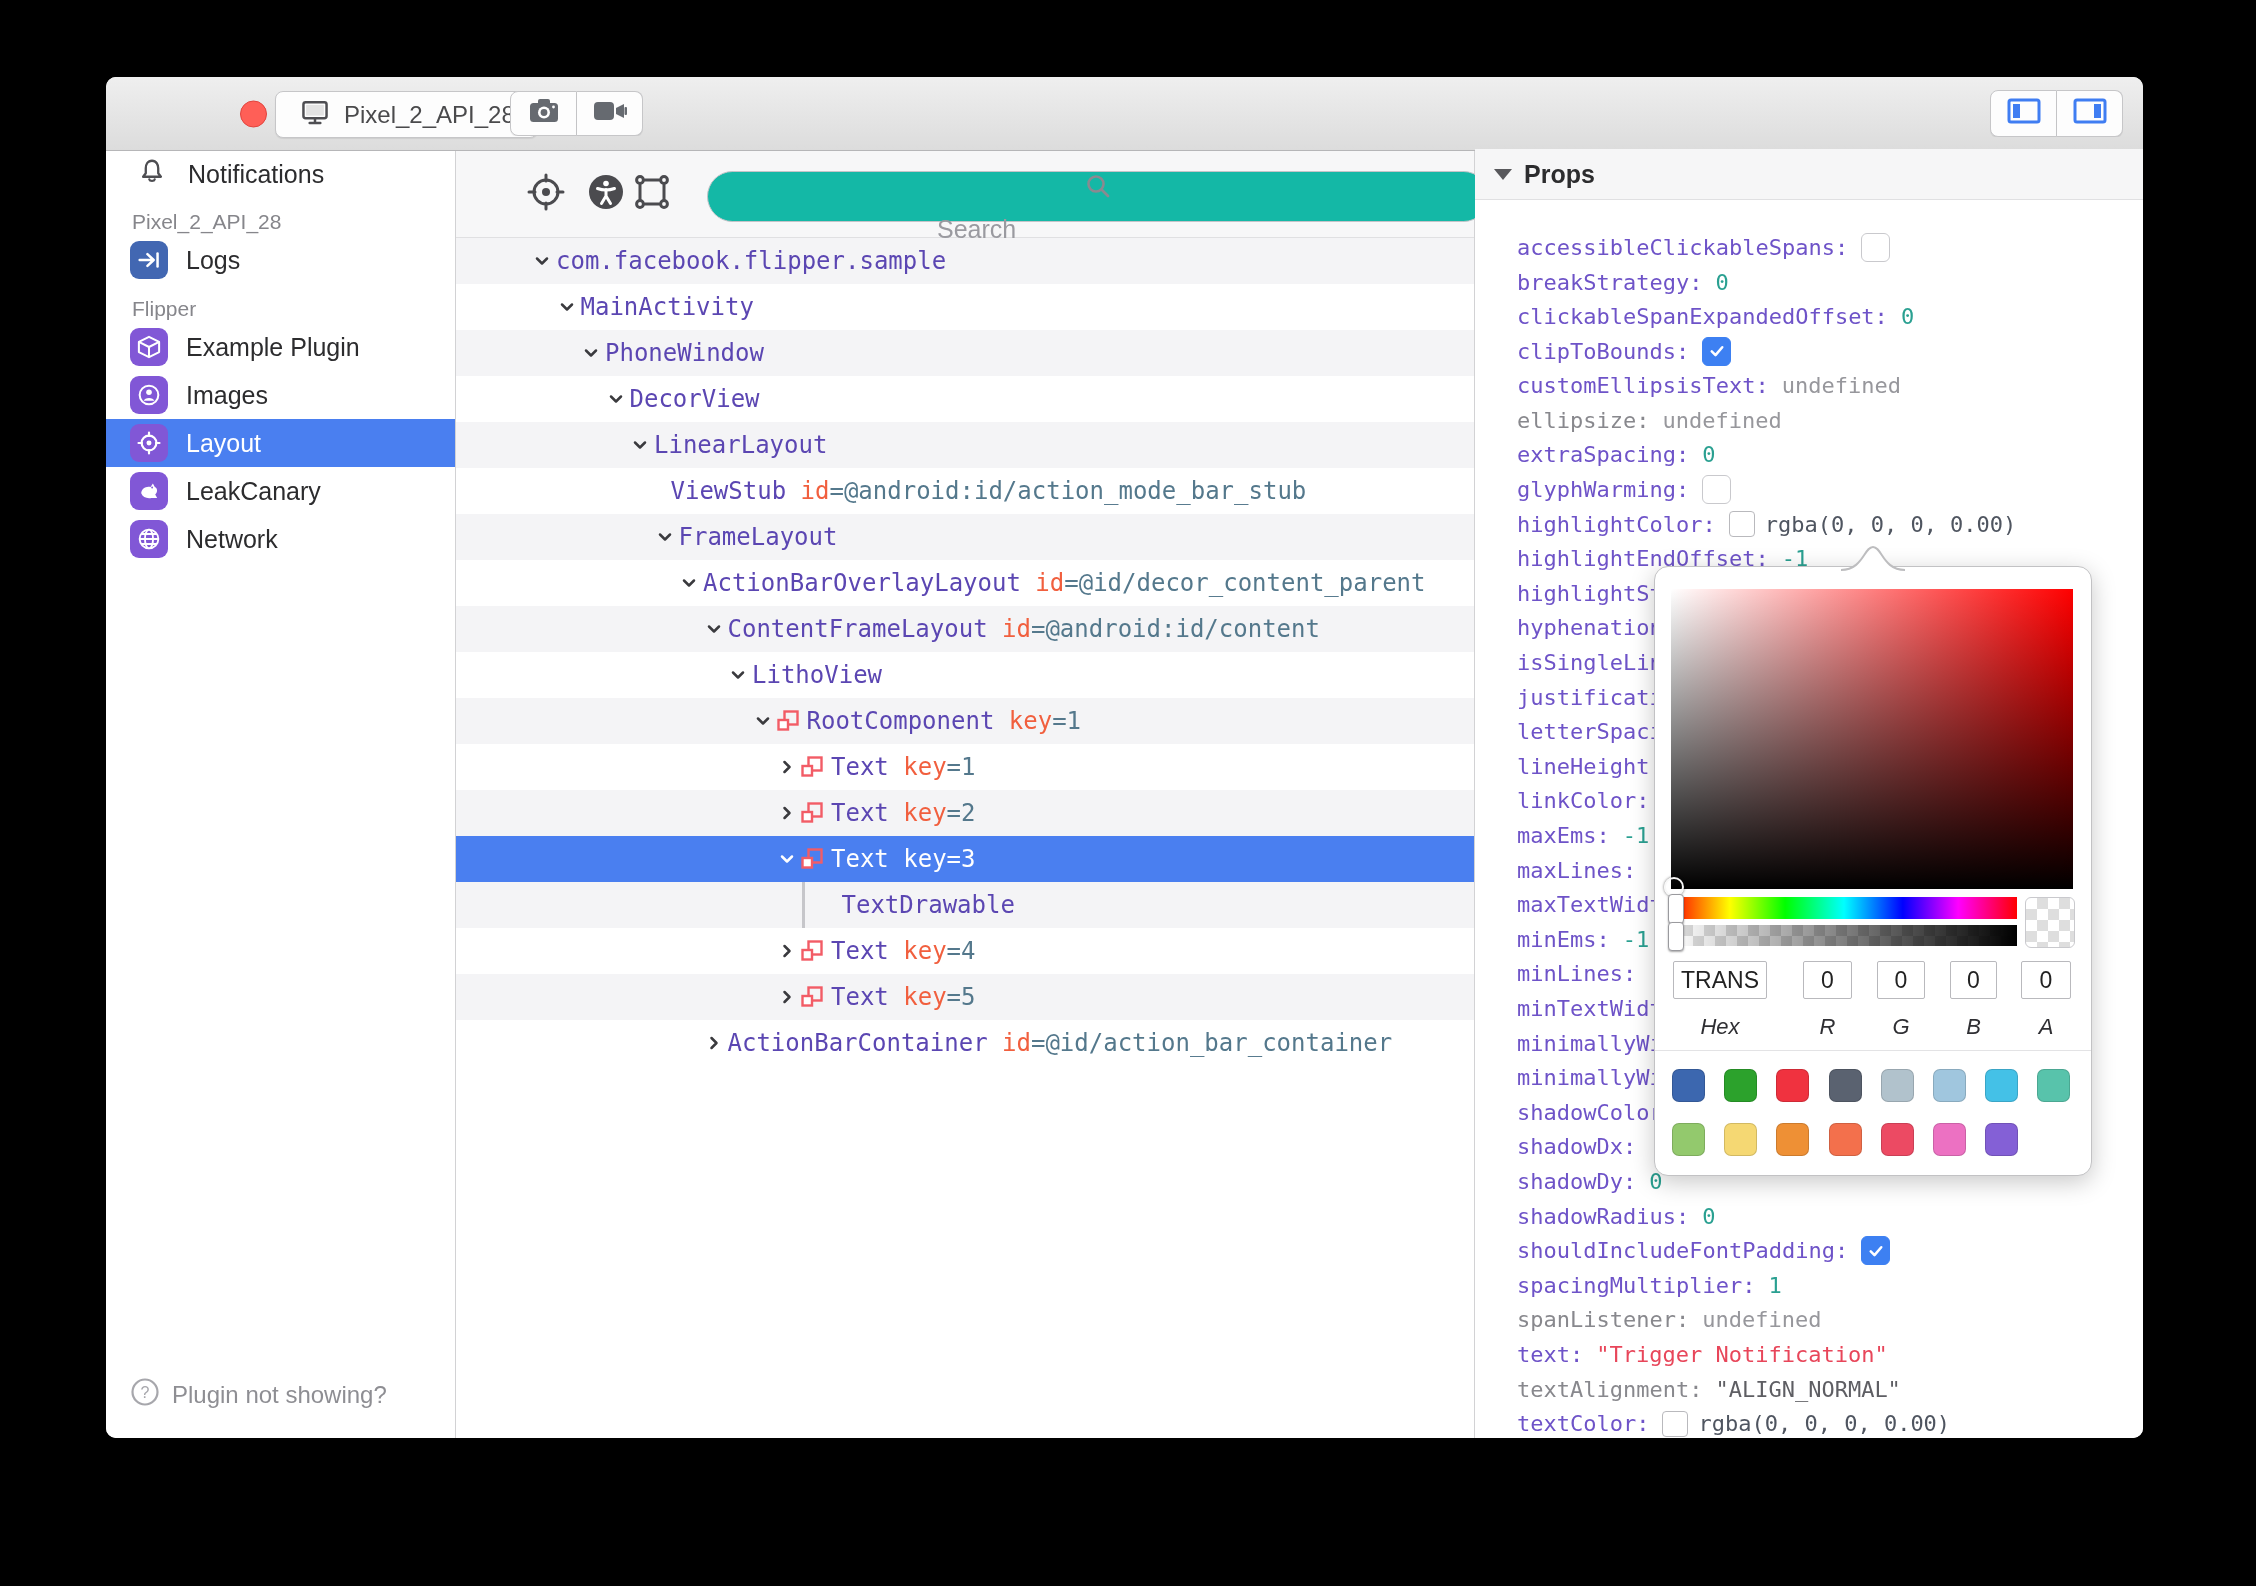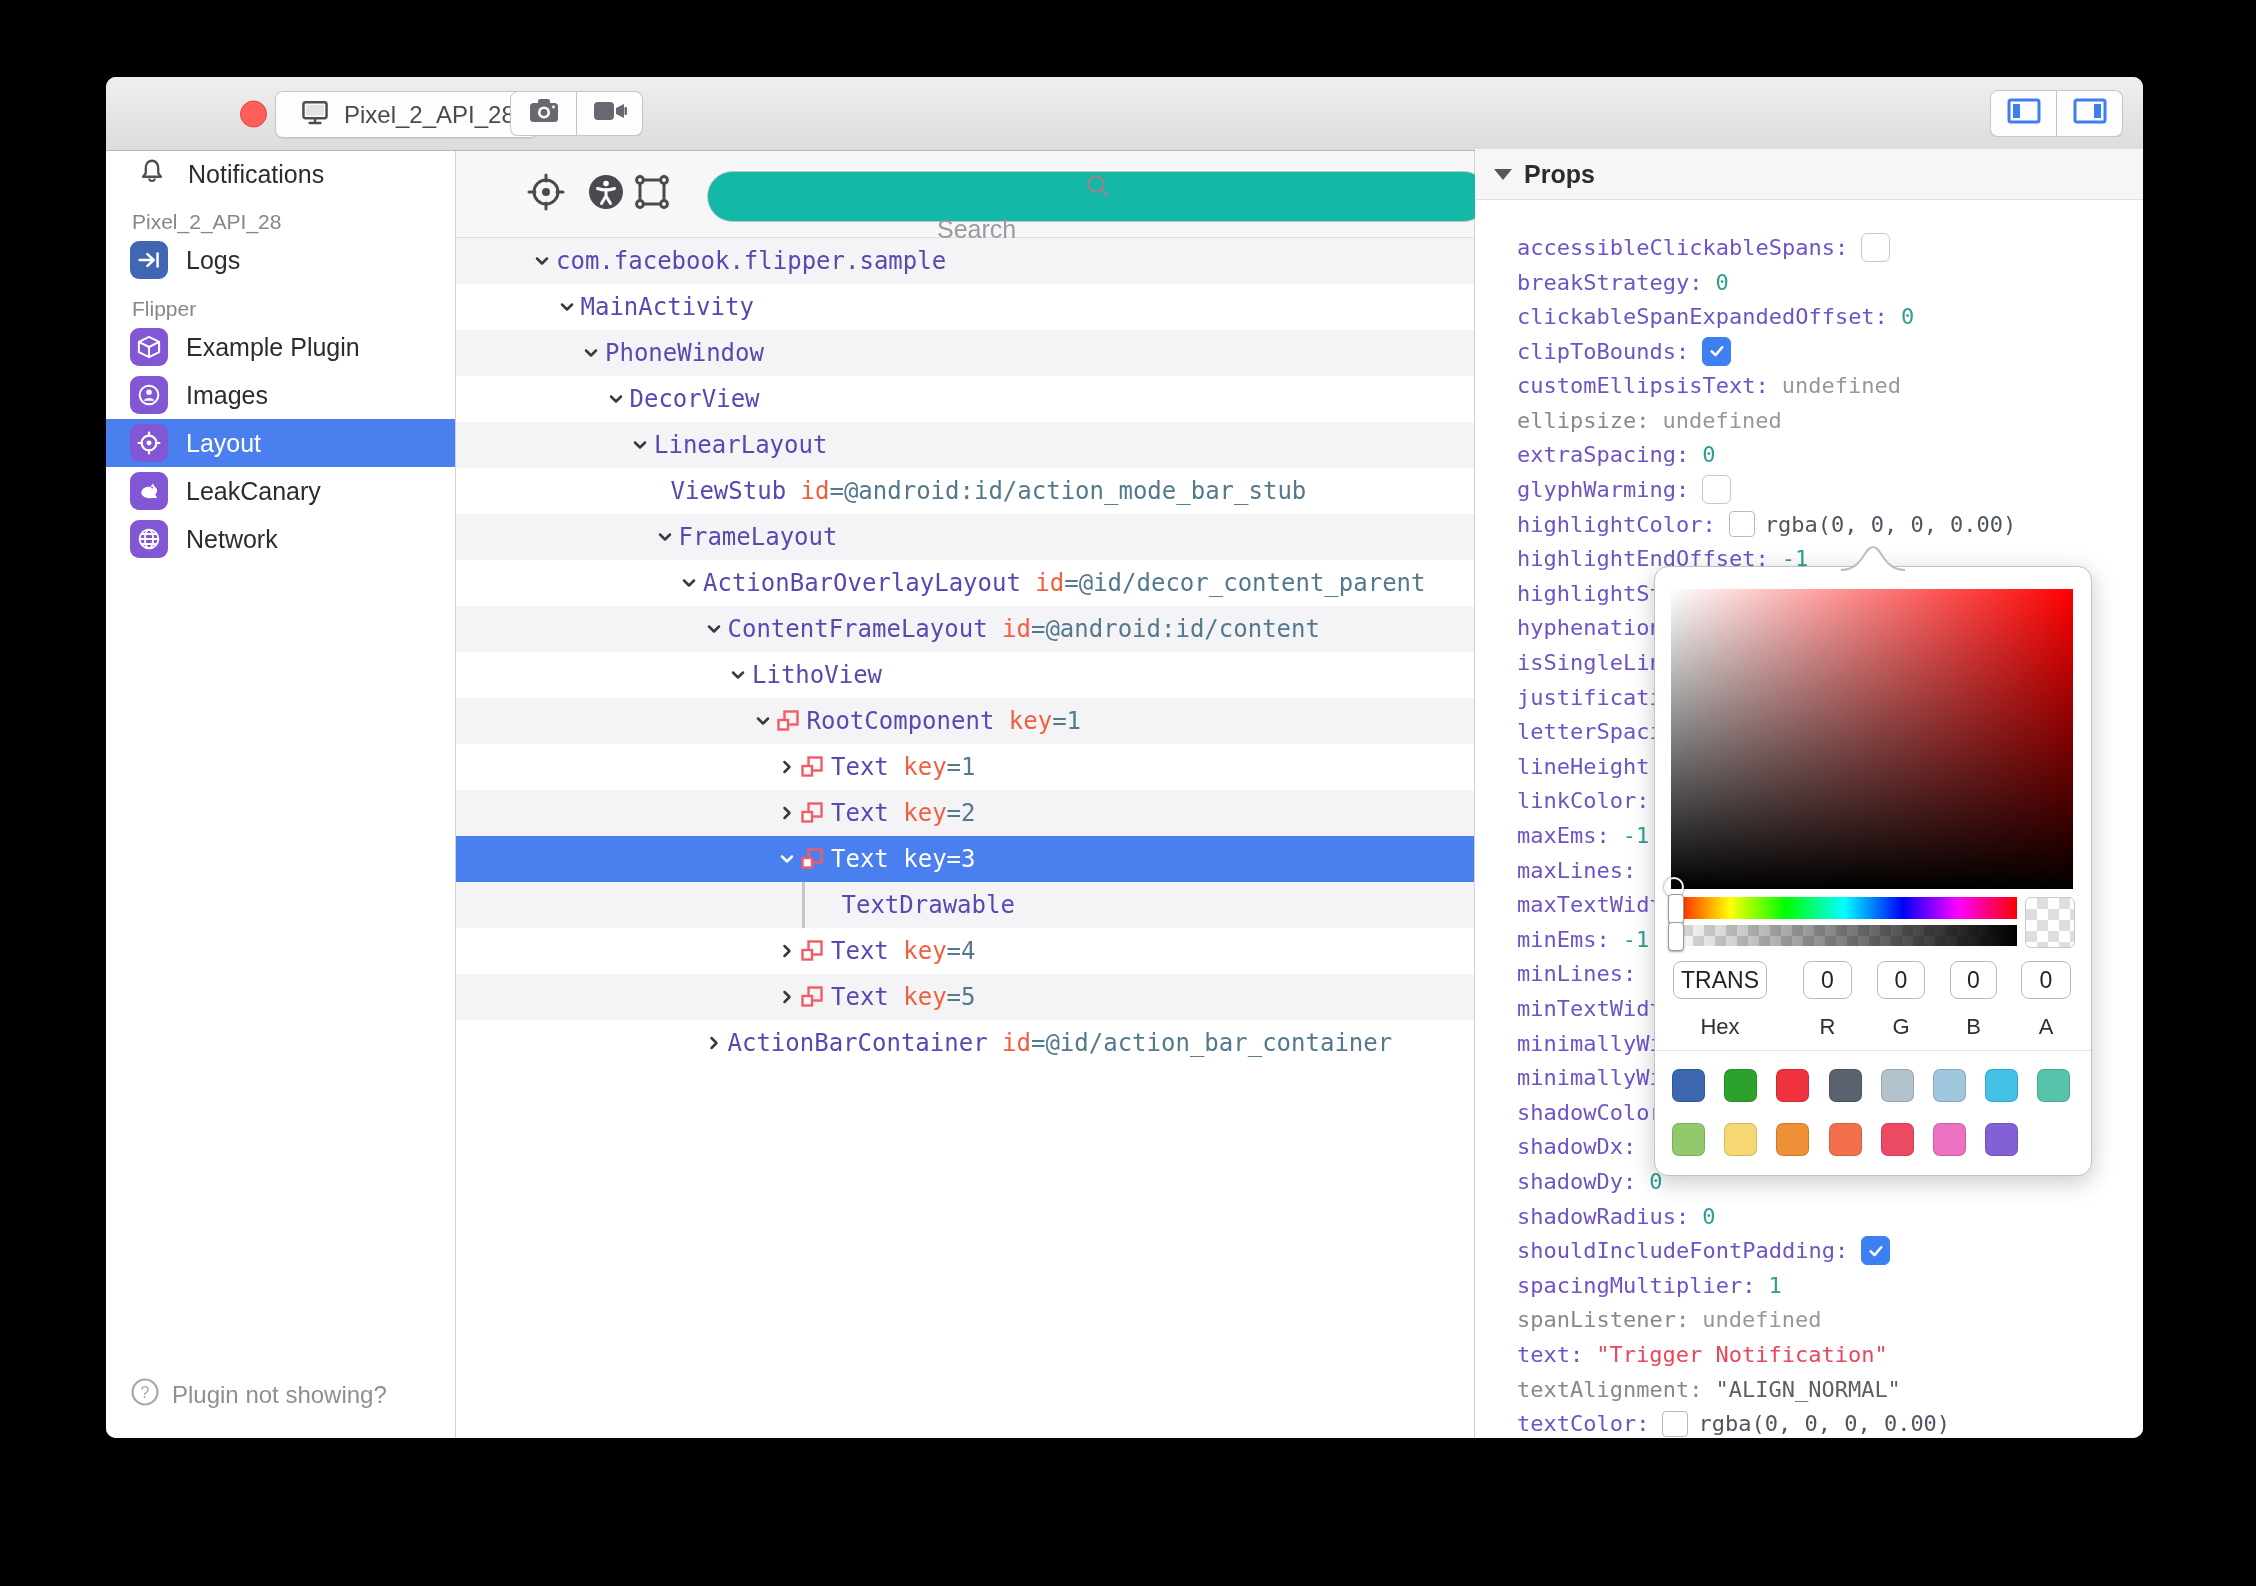--- a/index.html
+++ b/index.html
@@ -87,23 +87,23 @@
               border:2px solid #f8f8f8;box-shadow:0 0 3px rgba(0,0,0,.6);}
   #hue-slider{position:absolute;left:16px;top:330px;width:346px;height:22px;
               background:linear-gradient(to right,#f00 0%,#ff0 17%,#0f0 33%,#0ff 50%,#00f 67%,#f0f 83%,#f00 100%);}
   #alpha-slider{position:absolute;left:16px;top:358px;width:346px;height:21px;}
   #alpha-grad{position:absolute;inset:0;background:linear-gradient(to right,rgba(0,0,0,0),#000);}
   .slider-handle{position:absolute;left:-3px;top:-3px;width:14px;height:28px;background:#fff;
                  border:1px solid #9a9a9e;border-radius:4px;box-shadow:0 1px 2px rgba(0,0,0,.35);}
   #alpha-slider .slider-handle{height:27px;}
   #preview-swatch{position:absolute;left:370px;top:330px;width:48px;height:49px;border:1px solid #c9c9cd;border-radius:6px;}
   #picker-inputs{position:absolute;left:0;top:394px;width:100%;display:flex;}
-  #picker-inputs input{height:36px;border:1px solid #b9b9bd;border-radius:8px;text-align:center;
+  #picker-inputs input{height:36px;border:1px solid #b9b9bd;border-radius:2px;text-align:center;
        font-size:23px;color:#222;font-family:"Liberation Sans",sans-serif;outline:none;padding:0;}
-  #picker-labels{position:absolute;left:0;top:447px;width:100%;display:flex;color:#2f2f33;font-size:22px;}
+  #picker-labels{position:absolute;left:0;top:447px;width:100%;display:flex;color:#2f2f33;font-size:22px;font-style:italic;}
   #picker-labels span{text-align:center;}
   #picker-divider{position:absolute;left:0;top:483px;width:100%;height:1px;background:#e3e3e5;}
   .swatch-row{position:absolute;left:17px;display:flex;gap:19.2px;}
   .swatch{width:33px;height:33px;border-radius:7px;border:1px solid rgba(0,0,0,.14);box-sizing:border-box;}
 </style>
 </head>
 <body>
 
 <div id="stage">
   <div id="window">

